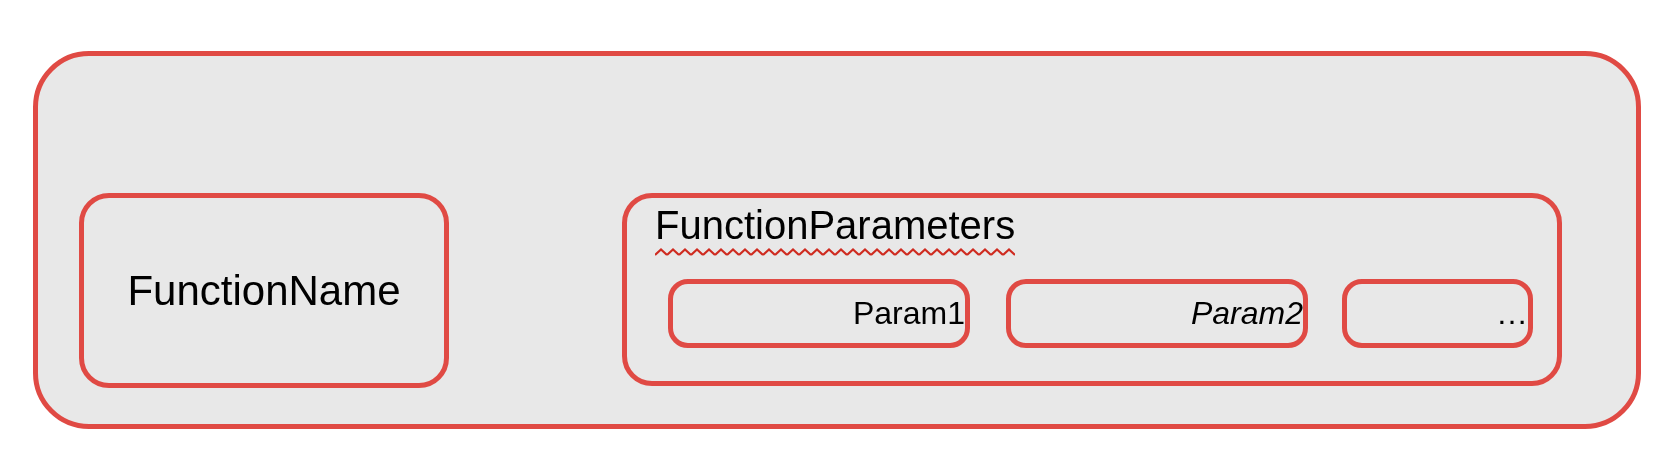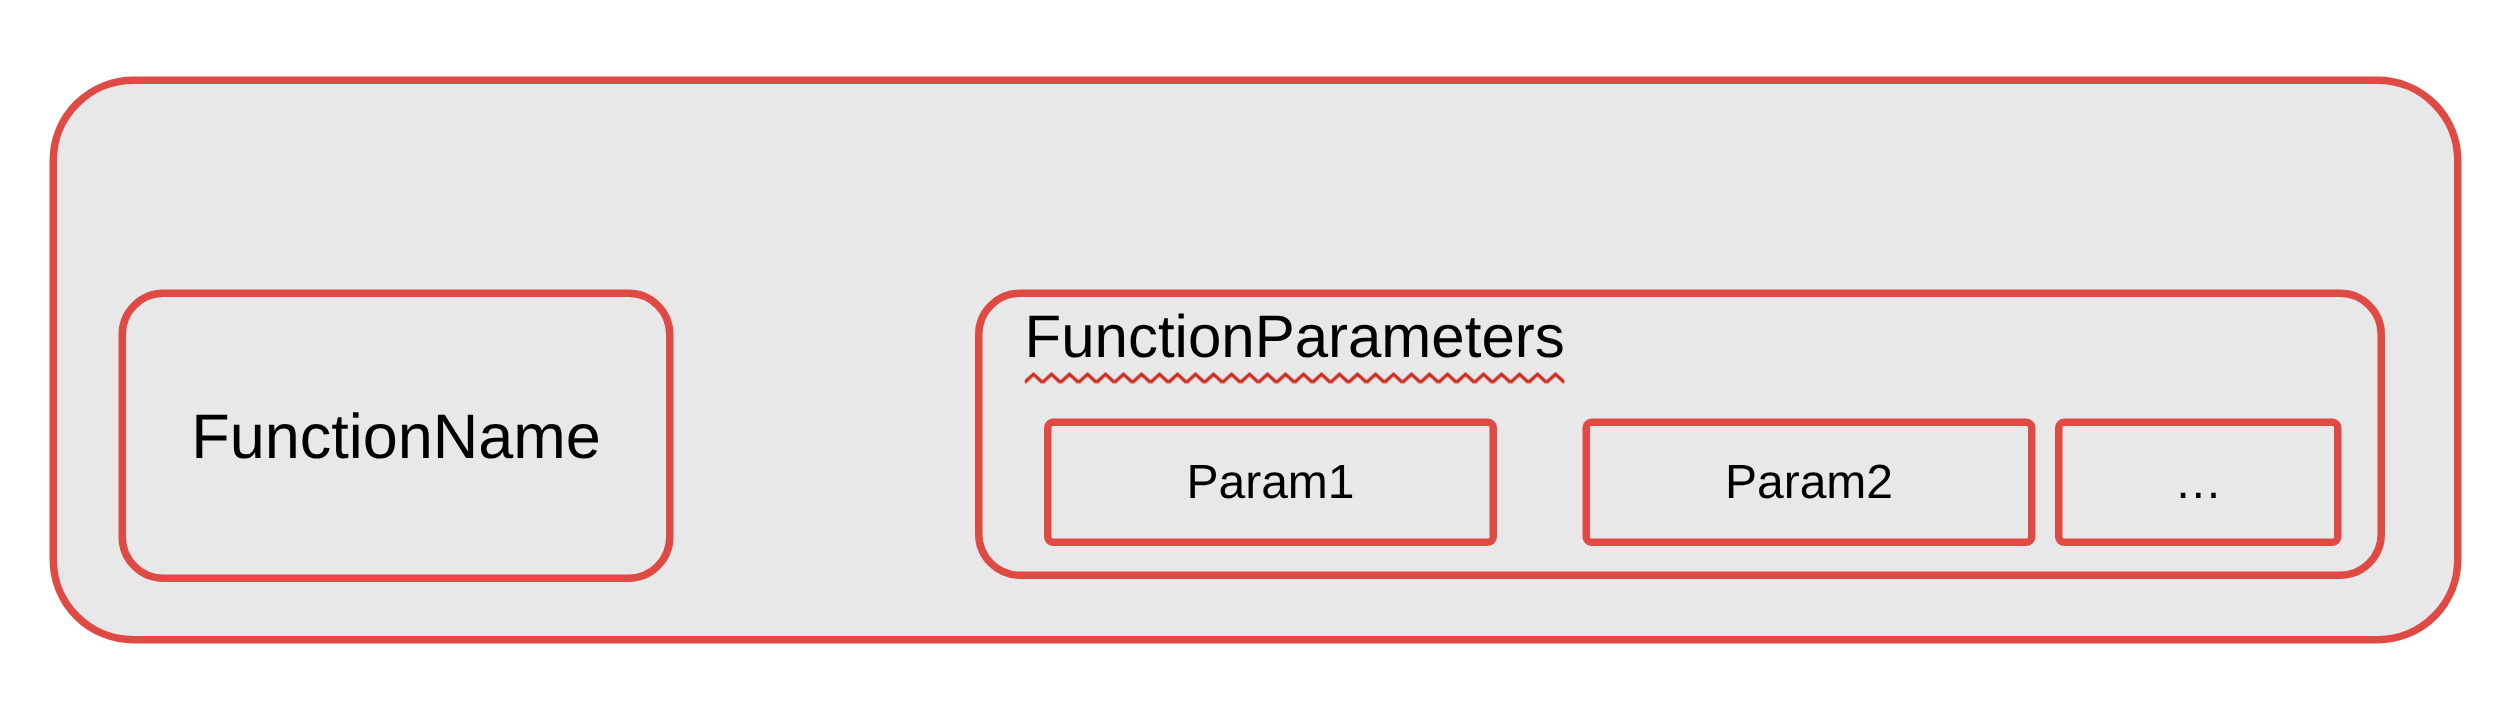--- a/index.html
+++ b/index.html
@@ -49,21 +49,20 @@
   .fn-label {
     font-size: 42px;
     white-space: nowrap;
   }
   .fp-box {
     left: 584px;
     top: 137px;
     width: 940px;
     height: 193px;
     border-radius: 30px;
-    margin-left: 28px;
   }
   .fp-label-wrap {
     position: absolute;
     left: 28px;
     top: 4px;
     display: inline-block;
   }
   .fp-label {
     font-size: 40px;
     line-height: 1.15;
@@ -71,32 +70,32 @@
     display: block;
   }
   .squiggle-svg {
     display: block;
     width: 100%;
     height: 9px;
     color: var(--squiggle-red, #cf2b20);
   }
   .param-box {
     top: 81px;
-    height: 85px;
-    border-radius: 6px;
+    height: 69px;
+    border-radius: 20px;
     display: flex;
     align-items: center;
-    justify-content: center;
+    justify-content: flex-end;
   }
   .param-label {
     font-size: 32px;
     white-space: nowrap;
   }
   .param-1 { left: 41px;  width: 302px; }
-  .param-2 { left: 400px; width: 302px; }
+  .param-2 { left: 379px; width: 302px; font-style: italic; }
   .param-3 { left: 715px; width: 191px; }
 </style>
 </head>
 <body style="--border-red: #e04a44; --fill-gray: #e8e8e8; --squiggle-red: #cf2b20; --text-black: #000000; --canvas-white: #ffffff;">
 
 <div class="box message-box">
 
 
   <div class="box fn-box">
     <span class="fn-label">FunctionName</span>

